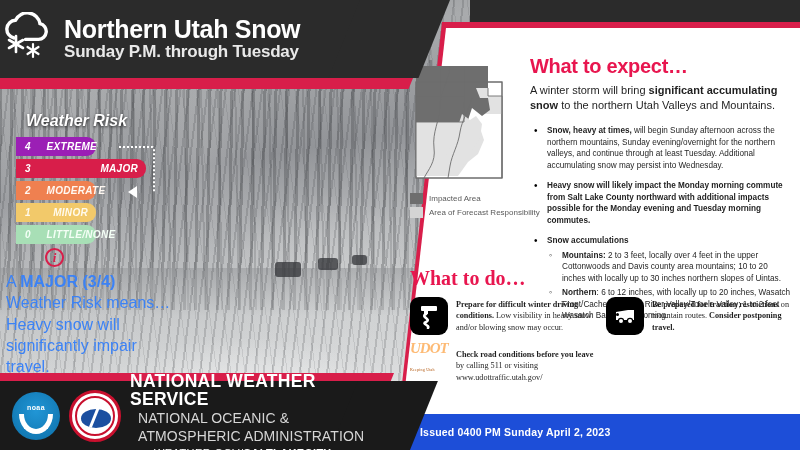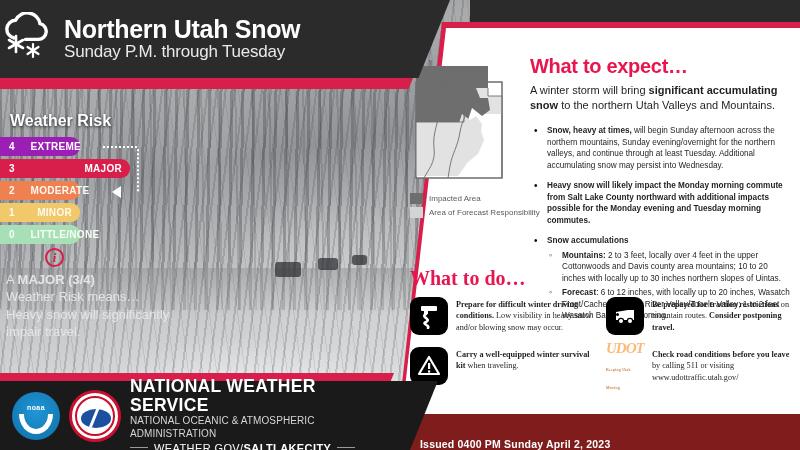--- a/index.html
+++ b/index.html
@@ -63,26 +63,26 @@
   }
   .header-inner{
     position:absolute; left:0; top:0; width:404px; height:78px;
     display:flex; align-items:center; gap:12px; z-index:7;
   }
   .title-main{
     color:#fff; font-size:25px; font-weight:bold; letter-spacing:-.3px;
     line-height:1.05; white-space:nowrap;
   }
   .title-sub{
-    color:#e9e9e9; font-size:17px; font-weight:normal; line-height:1.15;
+    color:#e9e9e9; font-size:17px; font-weight:bold; line-height:1.15;
     white-space:nowrap; letter-spacing:-.2px;
   }
 
   
-  .risk{ position:absolute; left:0; top:112px; width:212px; z-index:5; }
+  .risk{ position:absolute; left:16px; top:112px; width:212px; z-index:5;font-style:italic; }
   .risk-title{
     color:#fff; font-size:16px; font-weight:bold; margin-left:10px; margin-bottom:7px;
     text-shadow:0 1px 3px rgba(0,0,0,.8);
   }
   .risk-rows{ display:flex; flex-direction:column; gap:3px; }
   .risk-row{
     height:19px; display:flex; align-items:center;
     border-top-right-radius:9px; border-bottom-right-radius:9px;
     padding-left:9px; padding-right:8px;
     font-size:10px; font-weight:bold; color:#fff;
@@ -107,21 +107,21 @@
 
   
   .meaning{ position:absolute; left:6px; top:248px; width:175px; z-index:5; }
   .info-icon{
     width:19px;height:19px;border-radius:50%;border:2px solid #d81e4a;
     color:#d81e4a; font-size:13px; font-weight:bold; font-style:italic;
     display:flex; align-items:center; justify-content:center; margin-left:39px;
     font-family:"Liberation Serif", serif;
   }
   .meaning-text{
-    color:#e5e5e5; font-size:13px; line-height:1.33; margin-top:4px;
+    color:#3b82f6; font-size:16px; line-height:1.33; margin-top:4px;
   }
   .meaning-text b{ font-weight:bold; }
 
   
   .footer{
     position:absolute; left:0; top:381px; width:372px; height:69px;
     background:#1a1a1a; z-index:6;
   }
   .footer-skew{
     position:absolute; left:330px; top:381px; width:80px; height:69px;
@@ -164,21 +164,21 @@
   .nws-logo .globe{
     position:absolute; left:9px; top:16px; width:30px;height:19px;border-radius:50%;
     background:#1b4fa0;
   }
   .nws-logo .bolt{
     position:absolute; left:21px; top:13px; width:3px; height:22px;
     background:#fff; transform:rotate(22deg);
   }
   .nws-text{ color:#fff; }
   .nws-l1{ font-size:17.5px; font-weight:bold; letter-spacing:.3px; line-height:1.05; }
-  .nws-l2{ font-size:10px; color:#d6d6d6; letter-spacing:.1px; line-height:1.3; }
+  .nws-l2{ font-size:14px; color:#d6d6d6; letter-spacing:.1px; line-height:1.3;margin-left:8px; }
   .nws-l3{
     font-size:11px; color:#fff; letter-spacing:.4px; margin-top:2px;
     display:flex; align-items:center; gap:6px;
   }
   .nws-l3 .rule{ display:inline-block; width:18px; height:1px; background:#9a9a9a; }
   .nws-l3 b{ font-weight:bold; }
 
   
   .panel-accent{
     position:absolute; left:398px; top:22px; width:402px; height:398px;
@@ -240,21 +240,21 @@
   .udot{
     font-size:15px; font-weight:bold; font-style:italic; color:#fdba74;
     letter-spacing:-1px; line-height:1;margin-top:8px;
   }
   .udot-sub{ font-size:4px; color:#b1560d; letter-spacing:.2px; }
   .udot-bar{ width:20px;height:3px;background:#e8761a;margin-top:1px; }
 
   
   .issued{
     position:absolute; left:402px; top:414px; width:398px; height:36px;
-    background:#7f1d1d; z-index:5; display:flex; align-items:flex-end; padding-left:18px;
+    background:#1d4ed8; z-index:5; display:flex; align-items:center; padding-left:18px;
   }
   .issued-txt{ color:#fff; font-size:10.5px; font-weight:bold; letter-spacing:.2px; }
 </style>
 </head>
 <body>
 
 <div id="root">
 
   <div class="photo">
     <div class="treeline"></div>
@@ -401,21 +401,21 @@
         <li>
           <b>Heavy snow will likely impact the Monday morning commute from Salt Lake County northward with additional impacts possible for the Monday evening and Tuesday morning commutes.</b><span></span>
         </li>
         <li>
           <b>Snow accumulations</b>
           <ul class="sub">
             <li>
               <b>Mountains:</b><span> 2 to 3 feet, locally over 4 feet in the upper Cottonwoods and Davis county area mountains; 10 to 20 inches with locally up to 30 inches northern slopes of Uintas.</span>
             </li>
             <li>
-              <b>Forecast</b><span>: 6 to 12 inches, with locally up to 20  inches, Wasatch Front/Cache and Bear River Valley/Tooele Valley; 1 to 2 feet Wasatch Back/SW Wyoming.</span>
+              <b>Northern</b><span>: 6 to 12 inches, with locally up to 20  inches, Wasatch Front/Cache and Bear River Valley/Tooele Valley; 1 to 2 feet Wasatch Back/SW Wyoming.</span>
             </li>
           </ul>
         </li>
       </ul>
     </div>
 
     <div class="todo">
       <div class="todo-title">What to do…</div>
       <div class="todo-grid">
 
@@ -439,32 +439,20 @@
               <circle cx="9" cy="18" r="2.6" fill="#fff" stroke="#000" stroke-width="1.2"></circle>
               <circle cx="18" cy="18" r="2.6" fill="#fff" stroke="#000" stroke-width="1.2"></circle>
               <circle cx="5.5" cy="11.5" r="1.5" fill="#000"></circle>
             </svg>
           </span>
           <span class="todo-txt">
             <b>Be prepared for traction restrictions</b><span> on mountain routes. </span><b>Consider postponing travel.</b>
           </span>
         </div>
 
-        <div class="todo-item">
-          <span class="todo-ico">
-            <svg width="26" height="26" viewBox="0 0 26 26">
-              <path d="M13 4 L23 21 L3 21 Z" fill="none" stroke="#fff" stroke-width="2.2" stroke-linejoin="round"></path>
-              <rect x="12" y="10" width="2.2" height="6" fill="#fff"></rect>
-              <rect x="12" y="17.4" width="2.2" height="2.2" fill="#fff"></rect>
-            </svg>
-          </span>
-          <span class="todo-txt">
-            <b>Carry a well-equipped winter survival kit</b><span> when traveling.</span>
-          </span>
-        </div>
 
         <div class="todo-item">
           <span class="todo-ico plain">
             <span>
               <span class="udot">UDOT</span>
               <span class="udot-bar"></span>
               <span class="udot-sub">Keeping Utah Moving</span>
             </span>
           </span>
           <span class="todo-txt">

